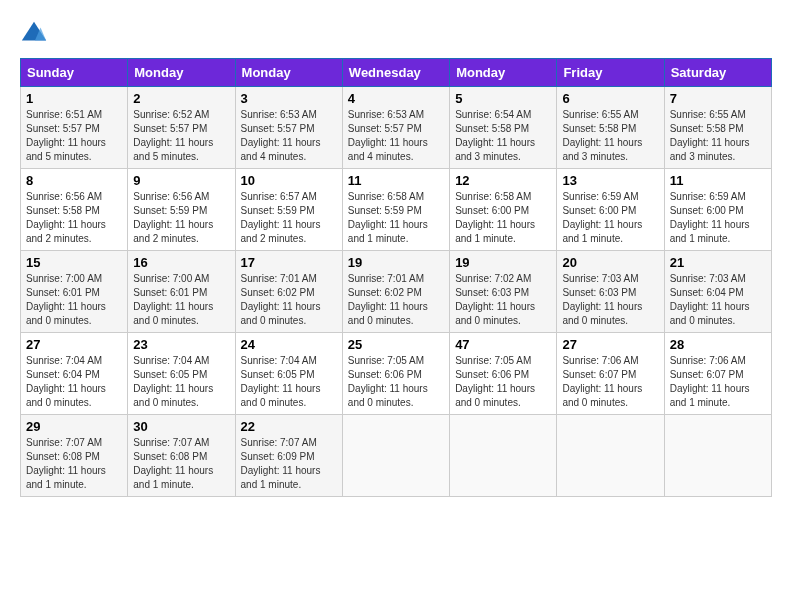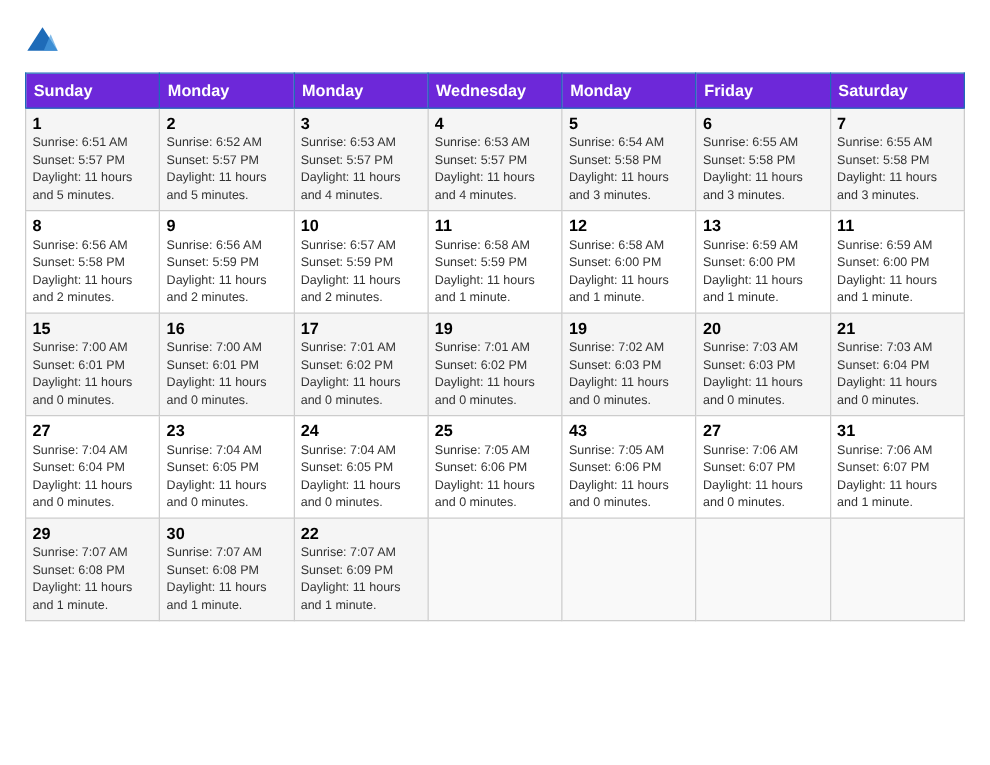--- a/index.html
+++ b/index.html
@@ -319,37 +319,37 @@
         </td>
         <td>
           <span class="day-num">25</span>
         <div class="day-info">
           Sunrise: 7:05 AM<br>
           Sunset: 6:06 PM<br>
           Daylight: 11 hours and 0 minutes.
         </div>
         </td>
         <td>
-          <span class="day-num">43</span>
+          <span class="day-num">47</span>
         <div class="day-info">
           Sunrise: 7:05 AM<br>
           Sunset: 6:06 PM<br>
           Daylight: 11 hours and 0 minutes.
         </div>
         </td>
         <td>
           <span class="day-num">27</span>
         <div class="day-info">
           Sunrise: 7:06 AM<br>
           Sunset: 6:07 PM<br>
           Daylight: 11 hours and 0 minutes.
         </div>
         </td>
         <td>
-          <span class="day-num">31</span>
+          <span class="day-num">28</span>
         <div class="day-info">
           Sunrise: 7:06 AM<br>
           Sunset: 6:07 PM<br>
           Daylight: 11 hours and 1 minute.
         </div>
         </td>
       </tr>
       <tr>
         <td>
           <span class="day-num">29</span>

